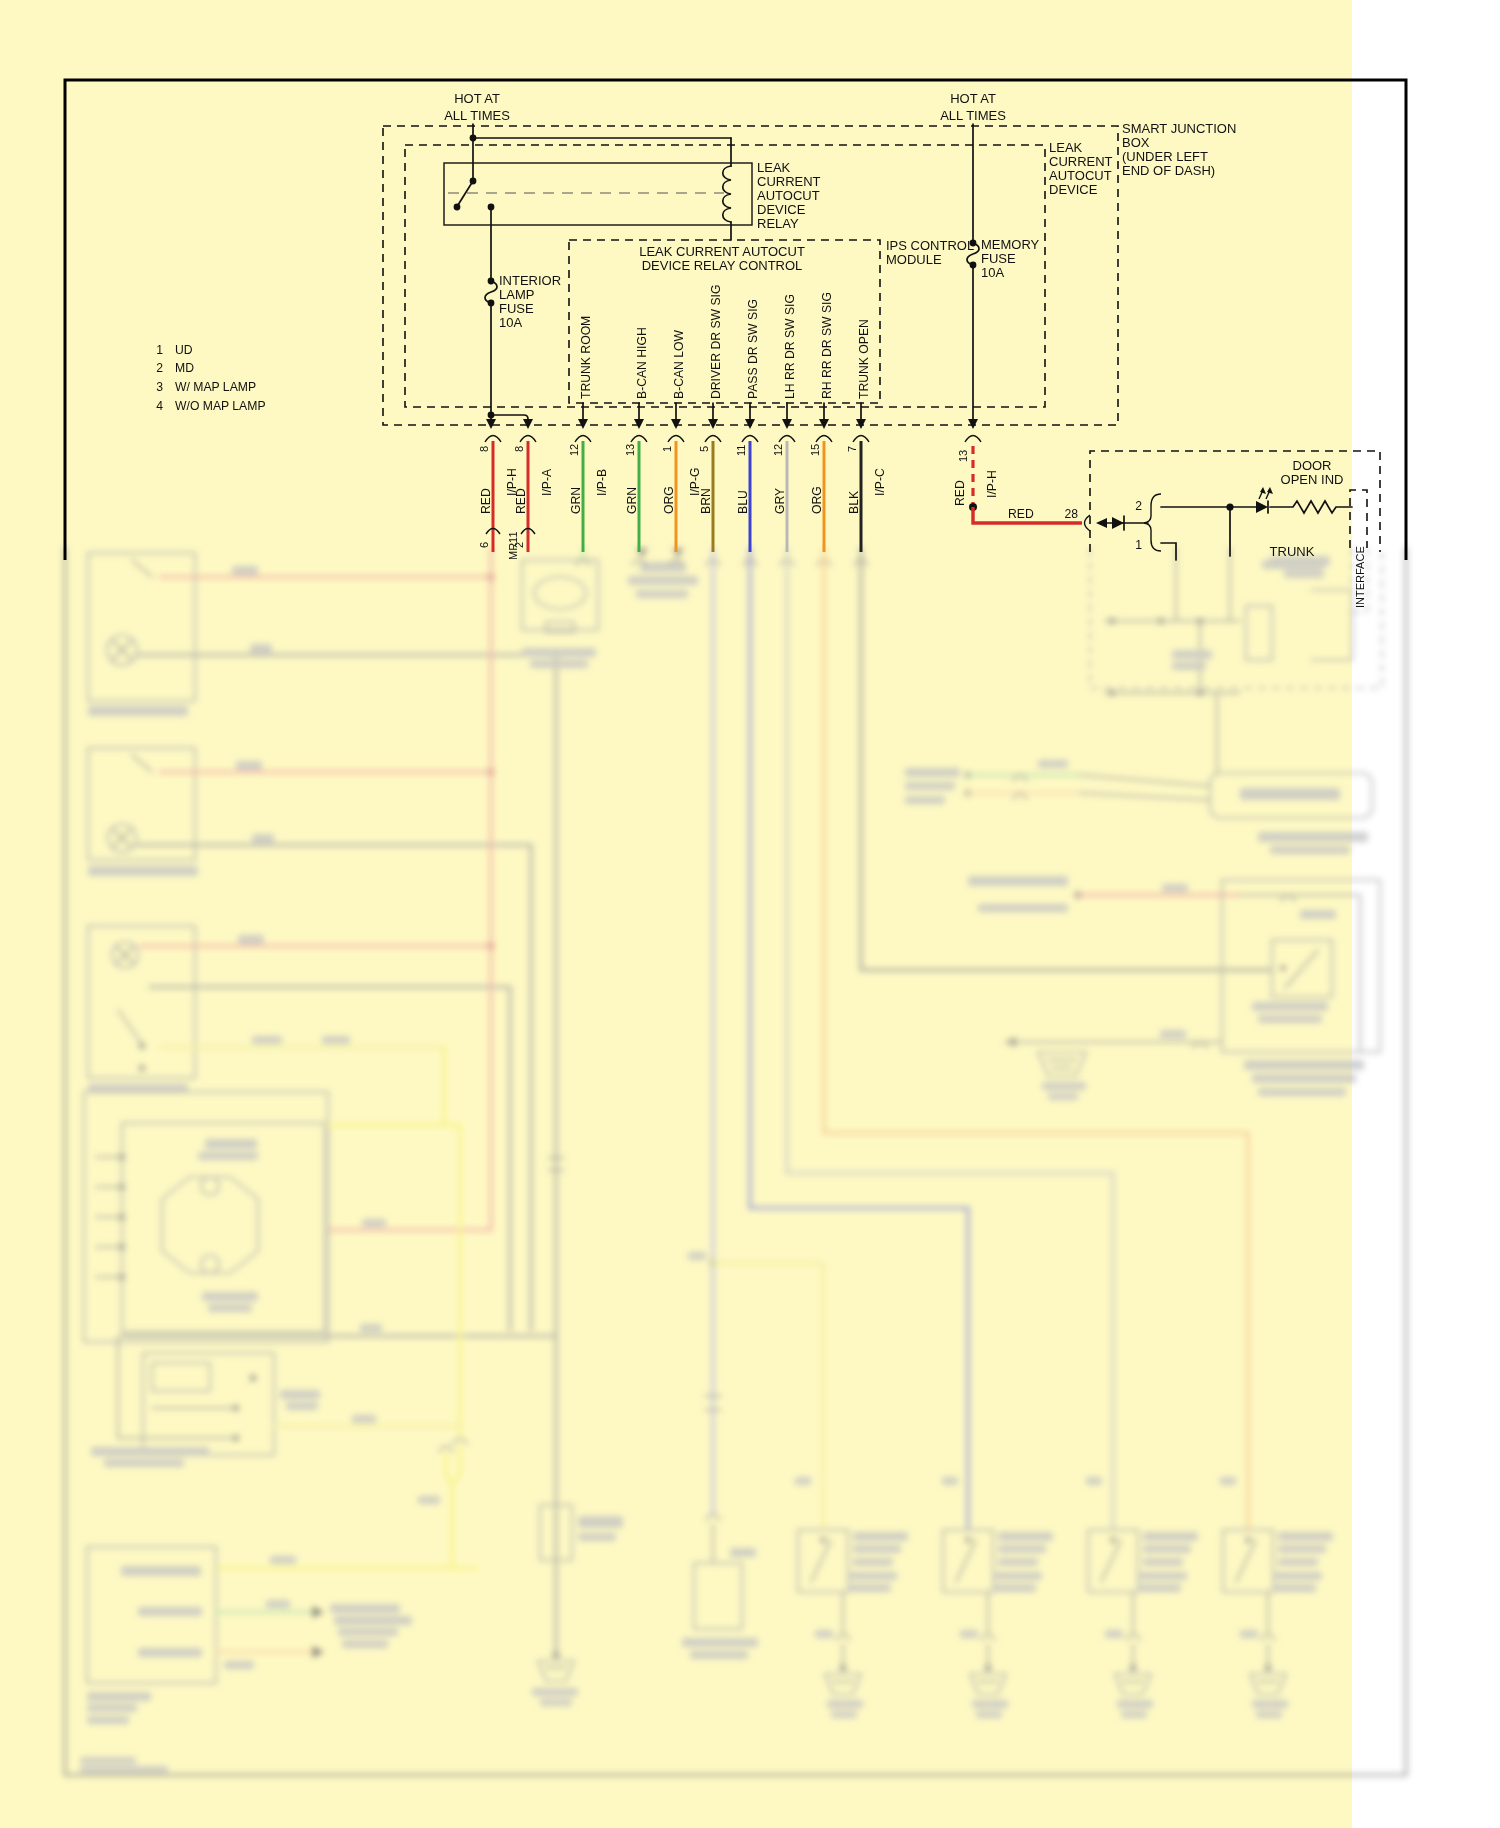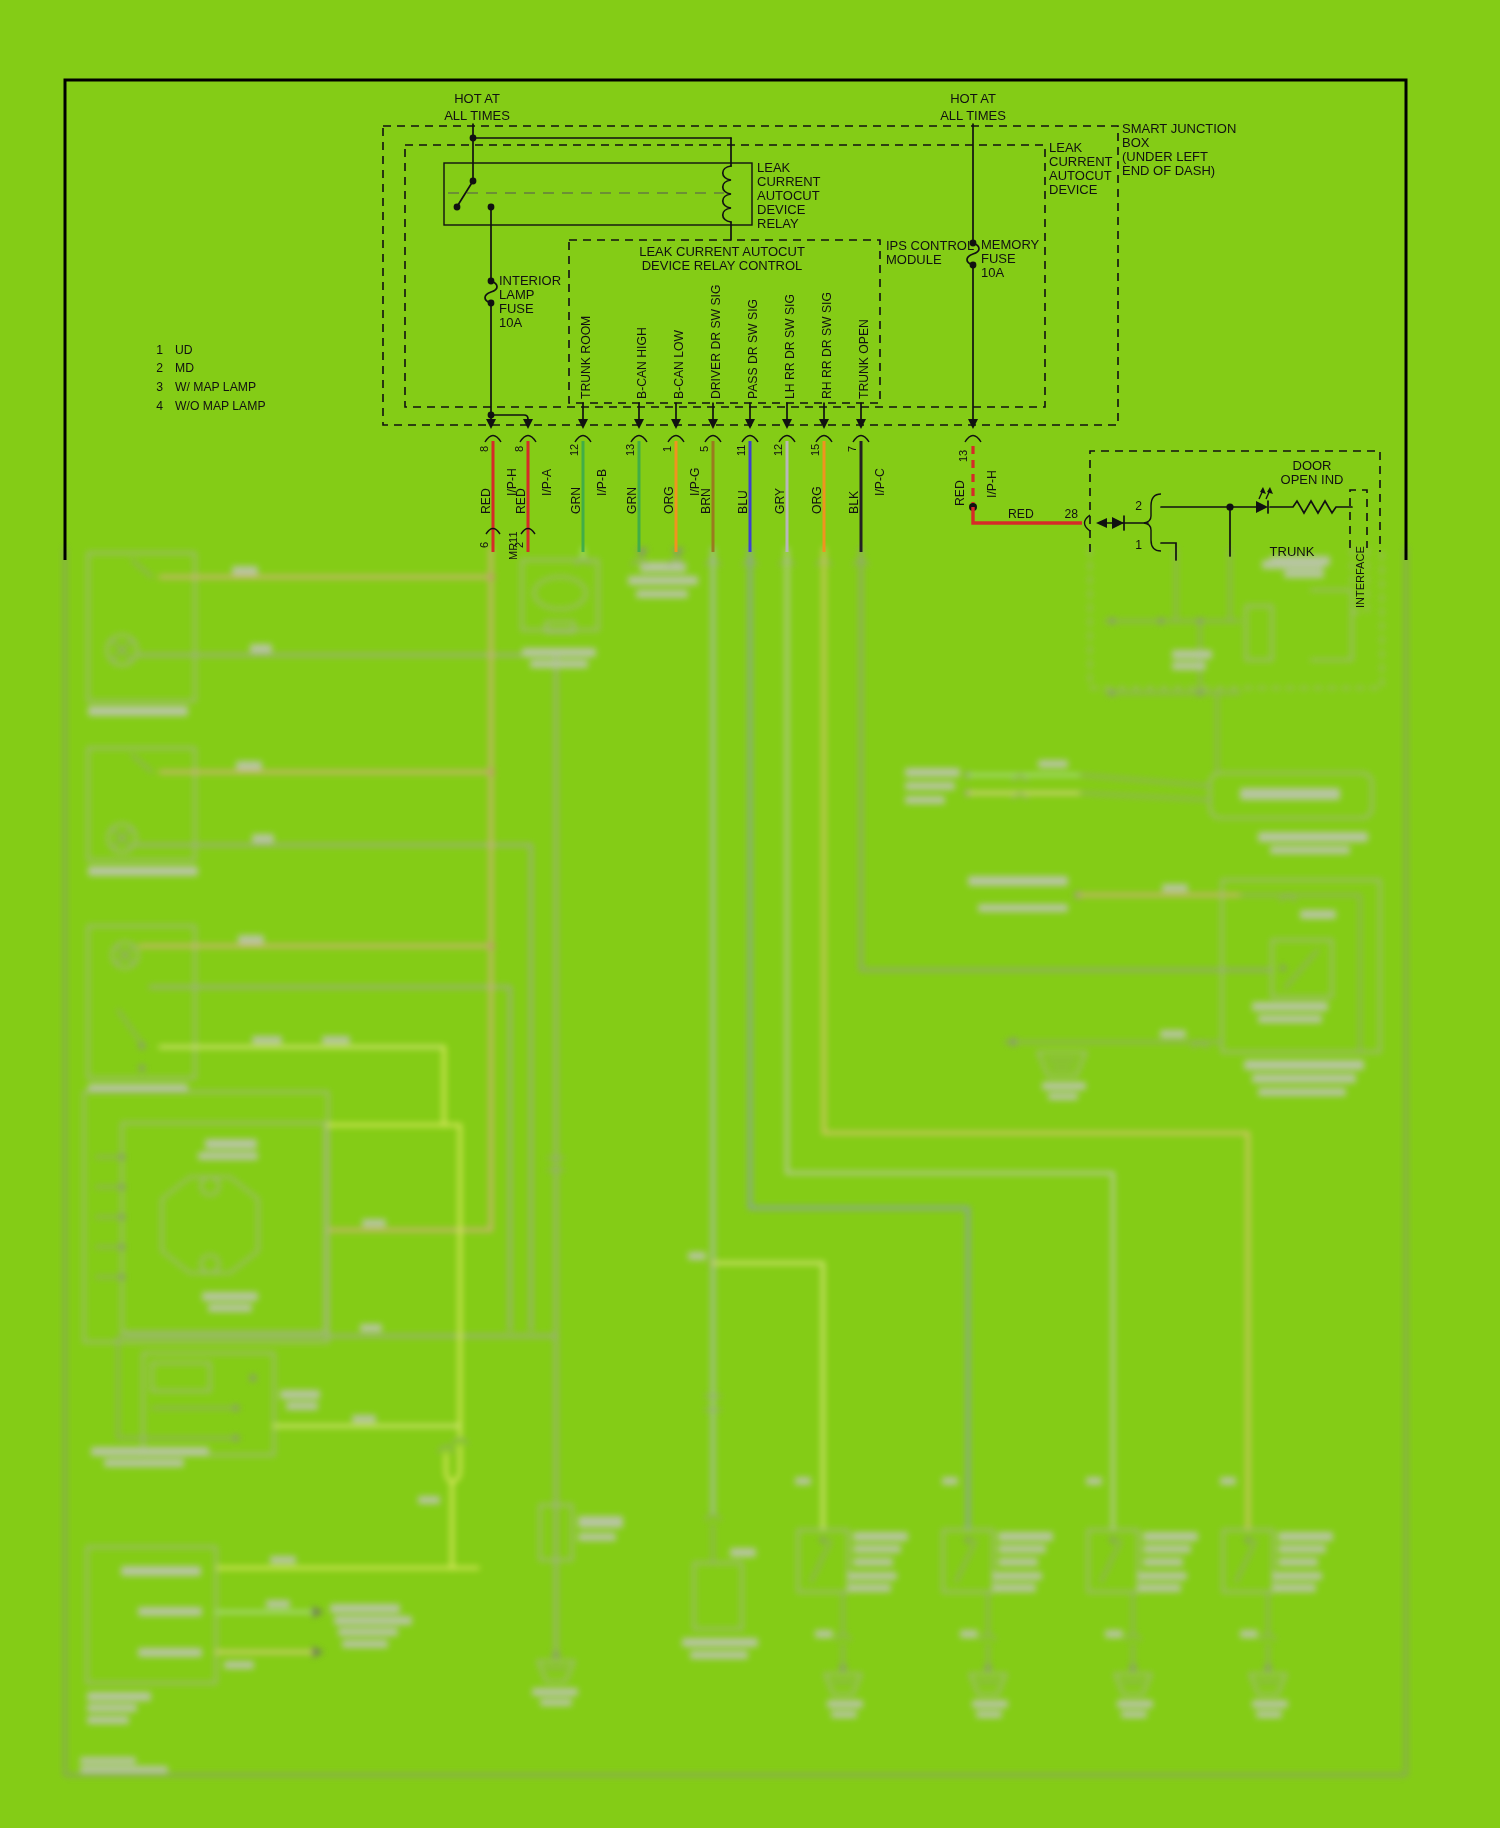--- a/index.html
+++ b/index.html
@@ -1,16 +1,16 @@
 <!DOCTYPE html>
 <html><head>
 <meta charset="utf-8">
 <style>
   html,body{margin:0;padding:0;background:#fff;}
-  .page{position:relative;width:1500px;height:1828px;background:#84cc16;font-family:"Liberation Sans",sans-serif;}
+  .page{position:relative;width:1352px;height:1828px;background:#fef9c3;font-family:"Liberation Sans",sans-serif;}
   svg{display:block}
   svg text{font-family:"Liberation Sans","DejaVu Sans",sans-serif;fill:#111;}
   .t13{font-size:13px;}
   .t12{font-size:12.2px;}
   .t11{font-size:11px;}
   .k{stroke:#111;stroke-width:1.7;fill:none;stroke-linecap:round;}
   .kt{stroke:#111;stroke-width:1.4;fill:none;}
   .d{stroke:#111;stroke-width:1.6;fill:none;stroke-dasharray:8 6;}
   .di{stroke:#555;stroke-width:1.2;fill:none;stroke-dasharray:11 8;}
   .wire{stroke-width:3;fill:none;}

